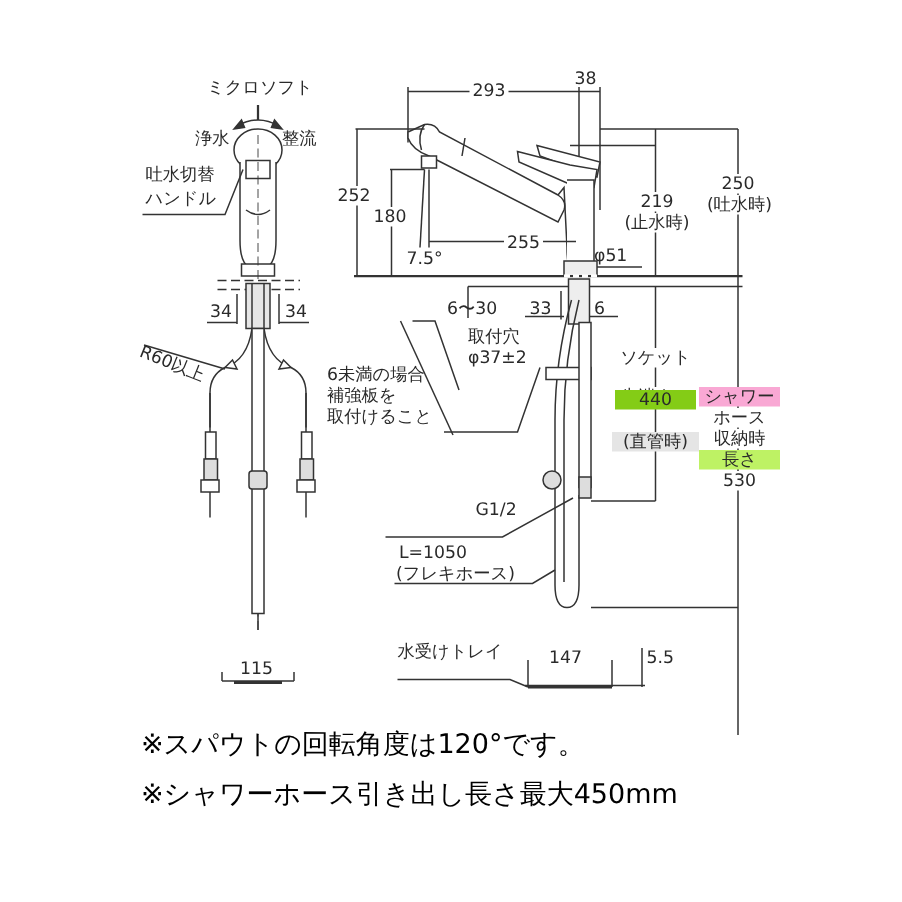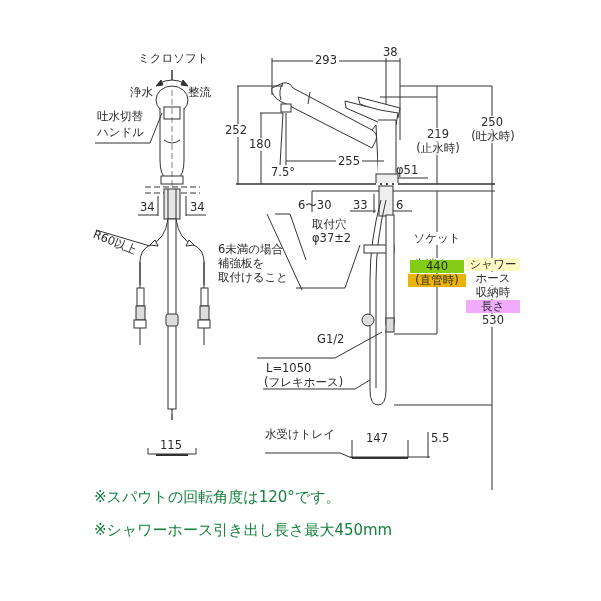--- a/index.html
+++ b/index.html
@@ -1,21 +1,21 @@
 <!DOCTYPE html>
 <html><head>
 <meta charset="utf-8">
 <style>
   html, body { margin:0; padding:0; background:#ffffff; }
   body { width:601px; height:601px; position:relative; overflow:hidden;
          font-family:"DejaVu Sans", "Liberation Sans", sans-serif; color:#2a2a2a; }
   svg.drawing { position:absolute; left:0; top:0; width:601px; height:601px; }
   .lbl { position:absolute; font-size:11.5px; line-height:13px; color:#2a2a2a; white-space:nowrap; }
   .lbl.c { text-align:center; }
-  .note { position:absolute; left:94px; font-size:15px; line-height:18px; color:#15803d; white-space:nowrap; }
+  .note { position:absolute; left:94px; font-size:18px; line-height:18px; color:#000000; white-space:nowrap; }
 </style>
 </head>
 <body>
 
 <svg class="drawing" viewBox="0 0 601 601" xmlns="http://www.w3.org/2000/svg">
   <g stroke="#333" stroke-width="1" fill="none">
 
     <g>
 
       <path d="M158 84 Q172 76 186 84"></path>
@@ -175,25 +175,25 @@
 <div class="lbl c" style="left:470px;top:116px;width:44px;background:#fff;">250</div>
 <div class="lbl c" style="left:466px;top:130px;width:54px;background:#fff;">(吐水時)</div>
 <div class="lbl" style="left:270px;top:199px;margin-left:28px;">6〜30</div>
 <div class="lbl" style="left:353px;top:199px;">33</div>
 <div class="lbl" style="left:396px;top:199px;">6</div>
 <div class="lbl" style="left:312px;top:218px;">取付穴</div>
 <div class="lbl" style="left:312px;top:232px;">φ37±2</div>
 <div class="lbl c" style="left:410px;top:232px;width:54px;background:#fff;">ソケット</div>
 <div class="lbl c" style="left:410px;top:246px;width:54px;background:#fff;margin-top:12px;">先端まで</div>
 <div class="lbl c" style="left:410px;top:260px;width:54px;background:#84cc16;">440</div>
-<div class="lbl c" style="left:408px;top:274px;width:58px;background:#eab308;">(直管時)</div>
-<div class="lbl c" style="left:466px;top:258px;width:54px;background:#fef9c3;">シャワー</div>
+<div class="lbl c" style="left:408px;top:288px;width:58px;background:#e5e5e5;">(直管時)</div>
+<div class="lbl c" style="left:466px;top:258px;width:54px;background:#f9a8d4;">シャワー</div>
 <div class="lbl c" style="left:466px;top:272px;width:54px;background:#fff;">ホース</div>
 <div class="lbl c" style="left:466px;top:286px;width:54px;background:#fff;">収納時</div>
-<div class="lbl c" style="left:466px;top:300px;width:54px;background:#f0abfc;">長さ</div>
+<div class="lbl c" style="left:466px;top:300px;width:54px;background:#bef264;">長さ</div>
 <div class="lbl c" style="left:466px;top:314px;width:54px;background:#fff;">530</div>
 <div class="lbl" style="left:317px;top:333px;">G1/2</div>
 <div class="lbl" style="left:266px;top:362px;">L=1050</div>
 <div class="lbl" style="left:264px;top:376px;">(フレキホース)</div>
 <div class="lbl" style="left:265px;top:428px;">水受けトレイ</div>
 <div class="lbl" style="left:364px;top:432px;background:#fff;padding:0 2px;">147</div>
 <div class="lbl" style="left:431px;top:432px;">5.5</div>
 
 <div class="note" style="top:488px;">※スパウトの回転角度は120°です。</div>
 <div class="note" style="top:521px;">※シャワーホース引き出し長さ最大450mm</div>

